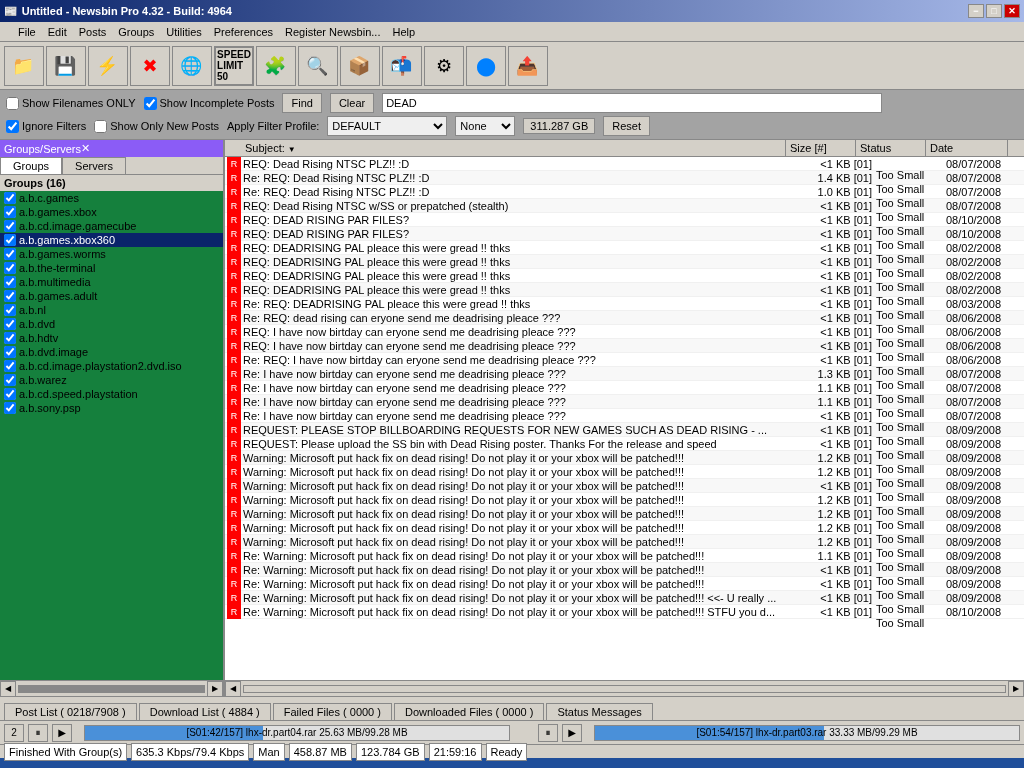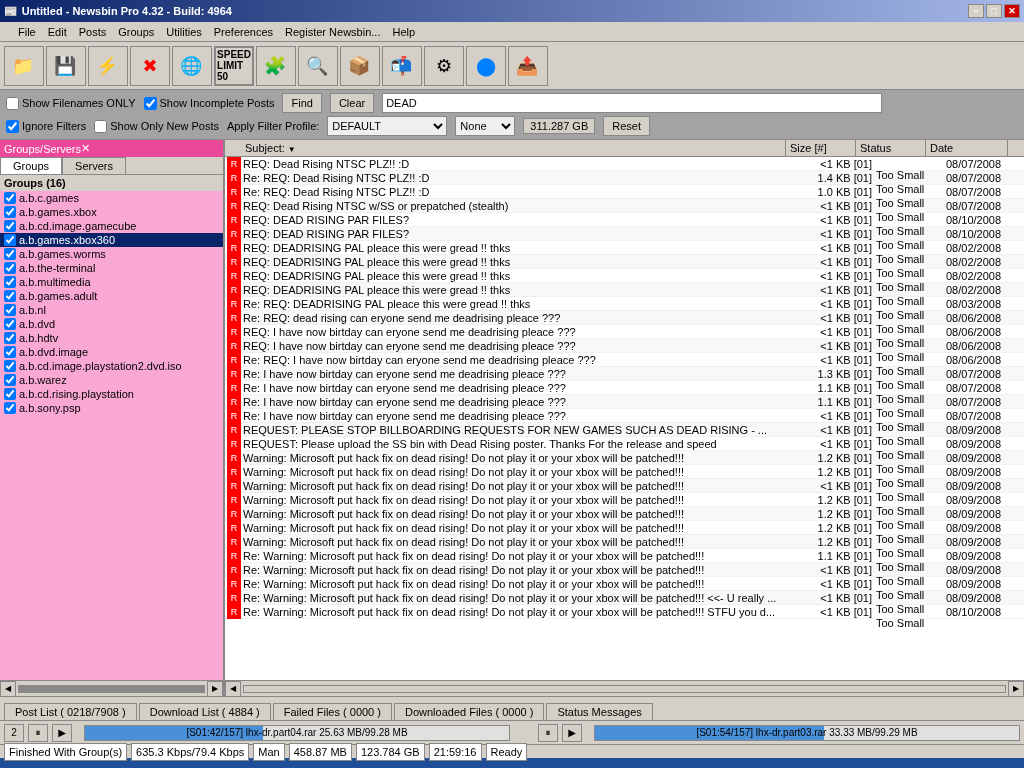--- a/index.html
+++ b/index.html
@@ -27,25 +27,25 @@
     .filter-input { height: 20px; font-size: 11px; border: 1px solid #888; padding: 1px 3px; }
     .filter-btn { height: 20px; padding: 0 8px; font-size: 11px; background: #d4d0c8; border: 1px solid #888; cursor: pointer; }
     .filter-select { height: 20px; font-size: 11px; border: 1px solid #888; }
     .disk-space { background: #d4d0c8; border: 1px solid #888; padding: 1px 6px; font-size: 11px; }
     
     
     #main { display: flex; height: calc(768px - 22px - 20px - 48px - 52px - 24px - 24px - 22px); }
     
     
     #left-panel { width: 225px; background: #d4d0c8; border-right: 2px solid #888; display: flex; flex-direction: column; }
-    #left-panel-header { background: #ec4899; color: white; padding: 2px 4px; font-size: 11px; display: flex; align-items: center; }
+    #left-panel-header { background: #8b5cf6; color: white; padding: 2px 4px; font-size: 11px; display: flex; align-items: center; }
     #panel-tabs { display: flex; border-bottom: 1px solid #888; }
     .panel-tab { padding: 2px 12px; font-size: 11px; background: #d4d0c8; border: 1px solid #888; cursor: pointer; border-bottom: none; }
     .panel-tab.active { background: white; }
-    #groups-list { flex: 1; overflow-y: auto; background: #f9a8d4; font-size: 11px; }
+    #groups-list { flex: 1; overflow-y: auto; background: #15803d; font-size: 11px; }
     .groups-header { padding: 2px 4px; font-weight: bold; background: #d4d0c8; }
     .group-item { padding: 1px 4px; display: flex; align-items: center; gap: 3px; cursor: pointer; white-space: nowrap; }
     .group-item.selected { background: #0a246a; color: white; }
     .group-checkbox { width: 12px; height: 12px; }
     #left-scrollbar { height: 16px; background: #d4d0c8; border-top: 1px solid #888; display: flex; align-items: center; }
     .scroll-arrow { width: 16px; height: 16px; background: #d4d0c8; border: 1px solid #888; display: flex; align-items: center; justify-content: center; font-size: 8px; cursor: pointer; }
     .scroll-track { flex: 1; height: 8px; background: #888; margin: 0 2px; }
     
     
     #right-panel { flex: 1; display: flex; flex-direction: column; overflow: hidden; }
@@ -226,21 +226,21 @@
       <div class="group-item">
           <input type="checkbox" class="group-checkbox" checked="" style="">
           <span>a.b.cd.image.playstation2.dvd.iso</span>
         </div>
       <div class="group-item">
           <input type="checkbox" class="group-checkbox" checked="" style="">
           <span>a.b.warez</span>
         </div>
       <div class="group-item">
           <input type="checkbox" class="group-checkbox" checked="" style="">
-          <span>a.b.cd.rising.playstation</span>
+          <span>a.b.cd.speed.playstation</span>
         </div>
       <div class="group-item">
           <input type="checkbox" class="group-checkbox" checked="" style="">
           <span>a.b.sony.psp</span>
         </div>
     </div>
     <div id="left-scrollbar">
       <div class="scroll-arrow">◀</div>
       <div class="scroll-track"></div>
       <div class="scroll-arrow">▶</div>

